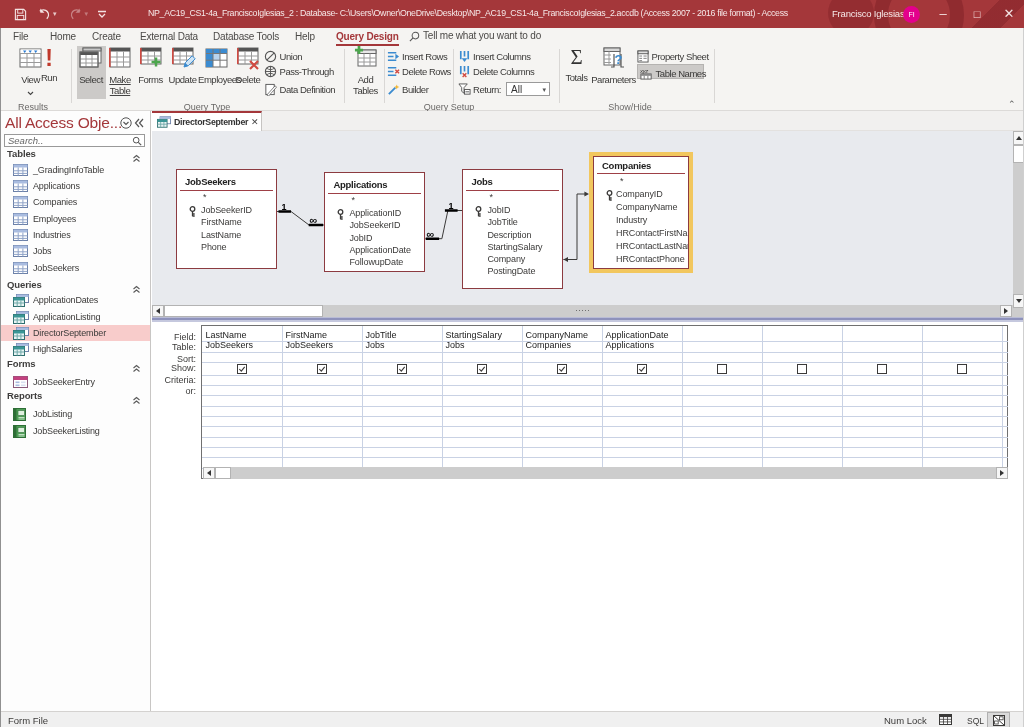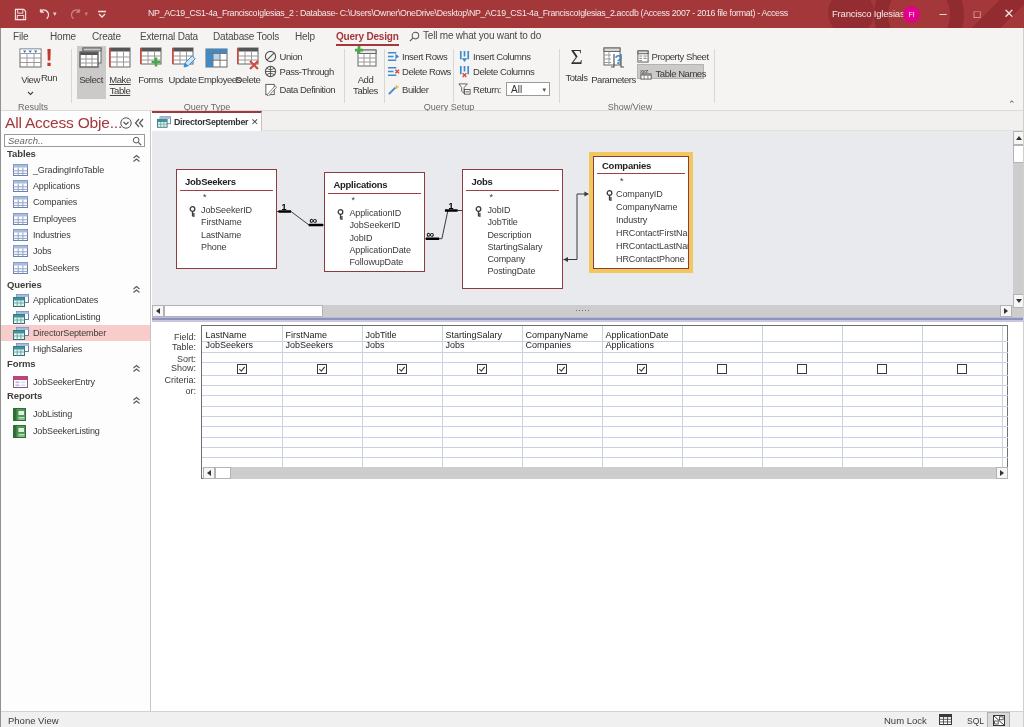--- a/index.html
+++ b/index.html
@@ -123,21 +123,21 @@
         <circle cx="7" cy="5" r="3.6" fill="none" stroke="#555" stroke-width="1.1"></circle>
         <path d="M4.4 7.6L1 11" stroke="#555" stroke-width="1.2"></path>
       </svg>
   <div style="position:absolute; left:423px; top:2px;">Tell me what you want to do</div>
 </div>
 
 <div id="ribbon" class="abs">
   <div class="glabel" style="left:-27px;">Results</div>
   <div class="glabel" style="left:147px;">Query Type</div>
   <div class="glabel" style="left:389px;">Query Setup</div>
-  <div class="glabel" style="left:570px;">Show/View</div>
+  <div class="glabel" style="left:570px;">Show/Hide</div>
   <div class="gsep" style="left:71px;"></div>
   <div class="gsep" style="left:344px;"></div>
   <div class="gsep" style="left:384px;"></div>
   <div class="gsep" style="left:453px;"></div>
   <div class="gsep" style="left:559px;"></div>
   <div class="gsep" style="left:714px;"></div>
 
   <div class="bigbtn" style="left:15px; width:31px;">
     <svg width="26" height="24" viewBox="0 0 26 24">
           <rect x="2" y="3" width="21" height="18" fill="#fff" stroke="#666"></rect>
@@ -686,21 +686,21 @@
           <div class="arr" style="border-top:3.5px solid transparent; border-bottom:3.5px solid transparent; border-right:4.5px solid #333;"></div>
         </div>
     <div class="sthumb" style="left:62.5px; top:145px; width:16px; height:11.5px;"></div>
     <div class="sbtn" style="left:844px; top:145px; width:11.5px; height:11.5px;">
           <div class="arr" style="border-top:3.5px solid transparent; border-bottom:3.5px solid transparent; border-left:4.5px solid #333;"></div>
         </div>
   </div>
 </div>
 
 <div id="statusbar" class="abs">
-  <span style="position:absolute; left:8px; top:3px;">Phone View</span>
+  <span style="position:absolute; left:8px; top:3px;">Form File</span>
   <span style="position:absolute; left:884px; top:3px;">Num Lock</span>
   <svg style="position:absolute; left:939px; top:2px;" width="13" height="11" viewBox="0 0 13 11">
         <rect x="0.5" y="0.5" width="12" height="10" fill="#fff" stroke="#3b3a39"></rect>
         <rect x="0.5" y="0.5" width="12" height="2.6" fill="#3b3a39"></rect>
         <path d="M0.5 5.3h12 M0.5 7.9h12 M4.5 3v8 M8.5 3v8" stroke="#3b3a39" stroke-width="0.8"></path>
       </svg>
   <span style="position:absolute; left:967px; top:4px; font-size:8.5px;">SQL</span>
   <div style="position:absolute; left:987px; top:0px; width:23px; height:16px; background:#dadada; border:1px solid #b0b0b0;"></div>
   <svg style="position:absolute; left:993px; top:2.5px;" width="12" height="11" viewBox="0 0 12 11">
         <rect x="0.5" y="0.5" width="11" height="10" fill="#fff" stroke="#3b3a39"></rect>

